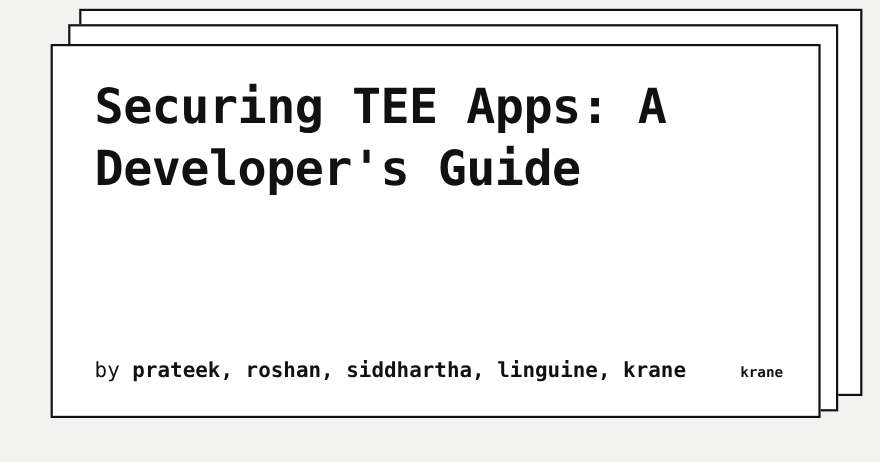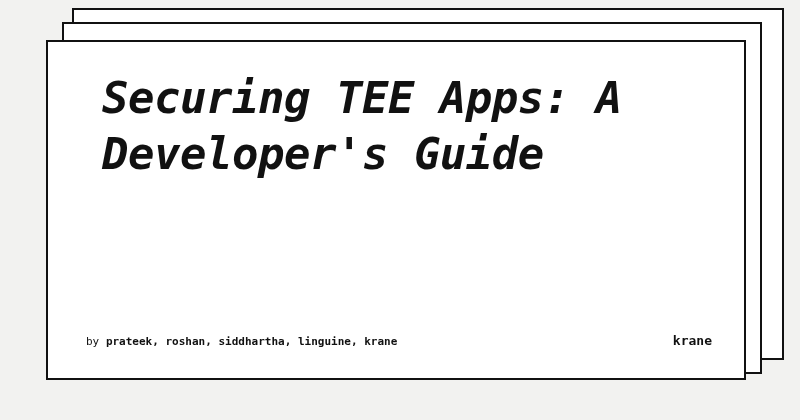--- a/index.html
+++ b/index.html
@@ -52,24 +52,23 @@
     top: 40px;
     width: 700px;
     height: 340px;
     background: #ffffff;
     border: 2px solid #111111;
     box-sizing: border-box;
   }
 
   .title-block {
     position: absolute;
-    left: 54px;
+    left: 38px;
     top: 28px;
     right: 30px;
-    font-style: italic;
   }
 
   .slide-title {
     margin: 0;
     font-family: "DejaVu Sans Mono", monospace;
     font-size: 44px;
     line-height: 1.28;
     font-weight: 700;
     letter-spacing: -0.5px;
     color: #111111;
@@ -81,21 +80,21 @@
     left: 38px;
     right: 32px;
     bottom: 30px;
     display: flex;
     align-items: baseline;
     justify-content: space-between;
   }
 
   .byline {
     font-family: "DejaVu Sans Mono", monospace;
-    font-size: 11px;
+    font-size: 19px;
     font-weight: 700;
     color: #111111;
     letter-spacing: 0px;
     white-space: pre;
   }
 
   .byline .by-prefix {
     font-weight: 400;
   }
 

